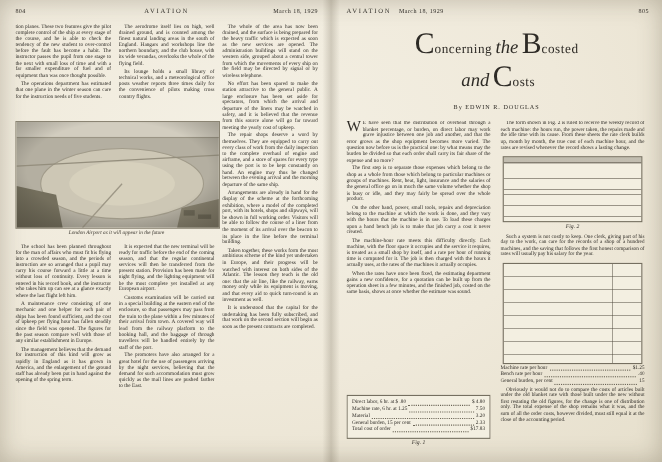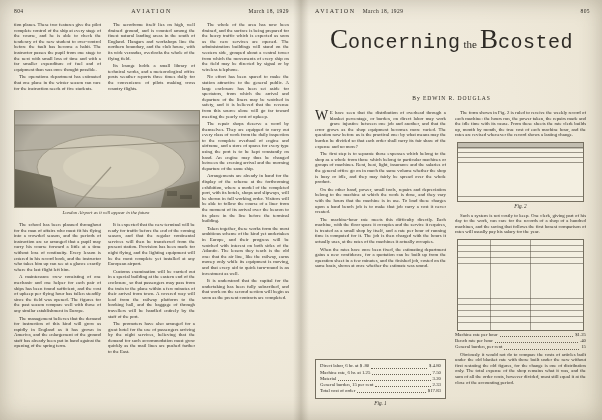--- a/index.html
+++ b/index.html
@@ -31,22 +31,22 @@
   .cont .para:first-child{text-indent:0;}
   
   .photo{position:absolute;left:14px;top:110px;width:184px;margin:0;}
   .photo svg{display:block;border:0.5px solid #8a8473;}
   .photo figcaption{font-style:italic;text-align:center;font-size:4.8px;margin-top:2px;color:#3a362e;}
   
   .headline{position:absolute;top:26px;left:0;right:0;}
   .t-line{text-align:center;line-height:26px;white-space:nowrap;}
   .t-line2{line-height:22px;margin-top:-1px;}
   .bigcap{font-size:27px;line-height:1;}
-  .tword{font-size:20px;letter-spacing:.5px;font-family:Liberation Mono, monospace;}
-  .titalic{font-size:11px;margin:0 3px;}
+  .tword{font-size:12px;letter-spacing:.5px;}
+  .titalic{font-style:italic;font-size:17px;margin:0 3px;}
   .byline{position:absolute;top:95px;left:0;right:0;text-align:center;
     font-size:5.6px;letter-spacing:.9px;}
   
   .rp-cols{position:absolute;top:110px;left:14px;right:16px;bottom:10px;display:flex;gap:9px;}
   .rp-cols .col{font-size:4.8px;line-height:5.6px;}
   .lead{text-indent:0;}
   .dropcap{float:left;font-size:14px;line-height:11.5px;padding-right:1.5px;}
   .fig1-block{margin-top:auto;}
   .fig1-box{border:0.6px solid #756f60;background:#f3efe1;padding:3px 4px 4px;}
   .figcap{font-style:italic;text-align:center;font-size:5.2px;margin:2px 0 3px;}
@@ -136,20 +136,21 @@
 
   <div class="page page-right">
     <div class="pg-header hdr-right">
       <span class="journal">AVIATION</span>
       <span class="hd-date">March 18, 1929</span>
       <span class="pgnum">805</span>
     </div>
 
     <div class="headline">
       <div class="t-line"><span class="bigcap">C</span><span class="tword">oncerning</span><span class="titalic">the</span><span class="bigcap">B</span><span class="tword">costed</span></div>
+      <div class="t-line t-line2"><span class="titalic">and</span><span class="bigcap">C</span><span class="tword">osts</span></div>
     </div>
 
     <div class="byline">By EDWIN R. DOUGLAS</div>
 
     <div class="rp-cols">
       <div class="col">
         <p class="para lead"><span class="dropcap">W</span><span>E have seen that the distribution of overhead through a blanket percentage, or burden, on direct labor may work grave injustice between one job and another, and that the error grows as the shop equipment becomes more varied. The question now before us is the practical one: by what means may the burden be divided so that each order shall carry its fair share of the expense and no more?</span></p>
         <div>
             <p class="para">The first step is to separate those expenses which belong to the shop as a whole from those which belong to particular machines or groups of machines. Rent, heat, light, insurance and the salaries of the general office go on in much the same volume whether the shop is busy or idle, and they may fairly be spread over the whole product.</p>
             <p class="para">On the other hand, power, small tools, repairs and depreciation belong to the machine at which the work is done, and they vary with the hours that the machine is in use. To load these charges upon a hand bench job is to make that job carry a cost it never created.</p>

